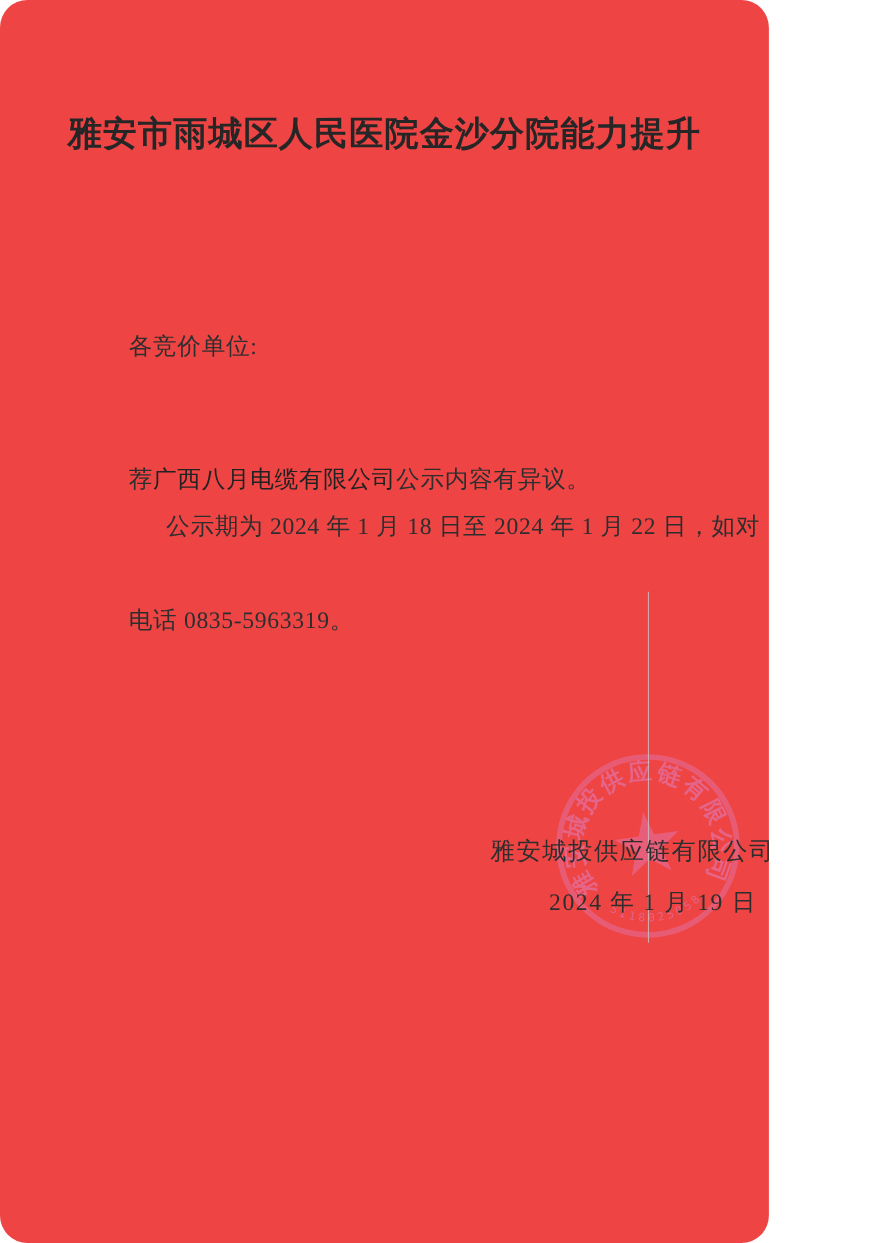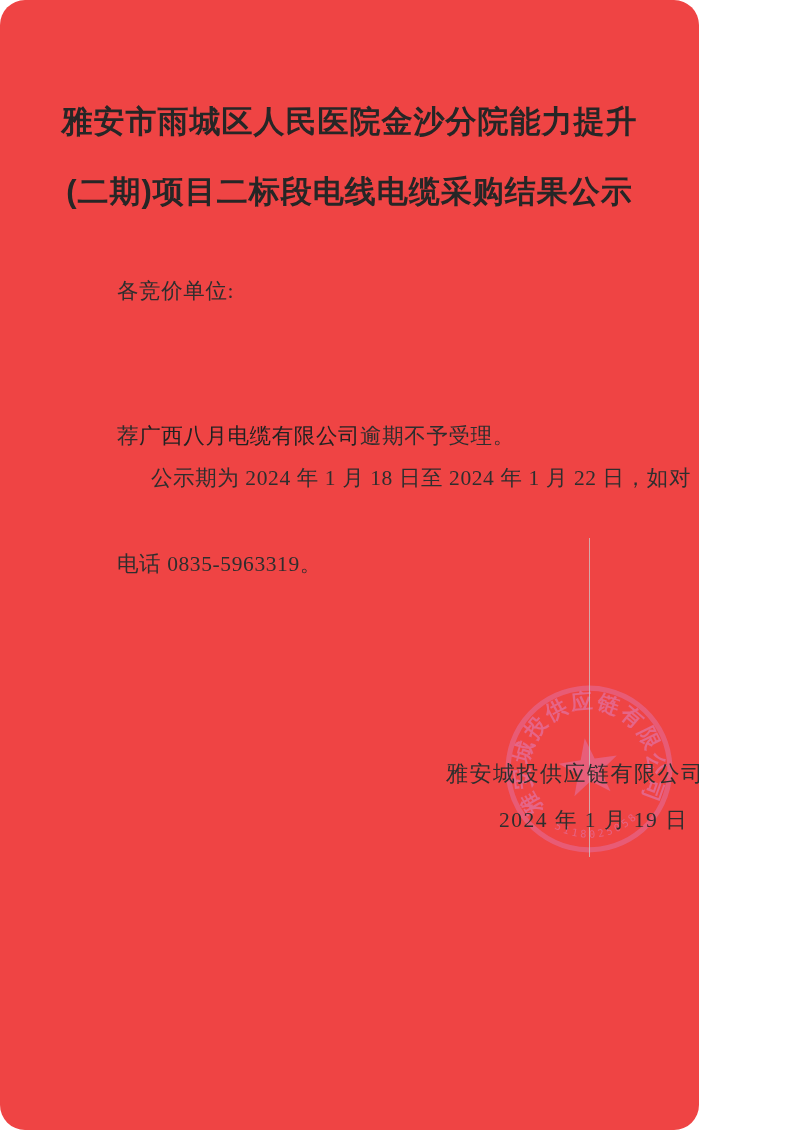--- a/index.html
+++ b/index.html
@@ -75,26 +75,25 @@
     opacity: 0.75;
     z-index: 3;
   }
 </style>
 </head>
 <body>
 
 <div class="page">
 
   <div class="title-line" style="top:101px">雅安市雨城区人民医院金沙分院能力提升</div>
-  <div class="title-line" style="top:171px">(二期)项目二标段电线电缆采购结果公示</div>
 
-  <div class="body-line" style="left:117px; top:276px">各竞价单位:</div>
+  <div class="body-line" style="left:117px; top:300px">各竞价单位:</div>
 
   <div class="body-line" style="left:117px; top:421px">
-    <span>荐</span><span class="bold-company">广西八月电缆有限公司</span><span>逾期不予受理。</span>
+    <span>荐</span><span class="bold-company">广西八月电缆有限公司</span><span>公示内容有异议。</span>
   </div>
 
   <div class="body-line" style="left:151px; top:463px">公示期为 2024 年 1 月 18 日至 2024 年 1 月 22 日，如对</div>
   <div class="body-line" style="left:117px; top:549px">电话 0835-5963319。</div>
 
   <div class="stamp">
     <svg viewBox="0 0 200 200" width="172" height="172">
       <g transform="rotate(-8 100 100)">
         <circle class="seal-ring" cx="100" cy="100" r="94" fill="none" stroke-width="6" stroke="#e2709f"></circle>
         <polygon class="seal-star" points="100,64 108.2,88.7 134.2,88.9 113.3,104.3 121.2,129.1 100,114 78.8,129.1 86.7,104.3 65.8,88.9 91.8,88.7" fill="#e2709f"></polygon>

